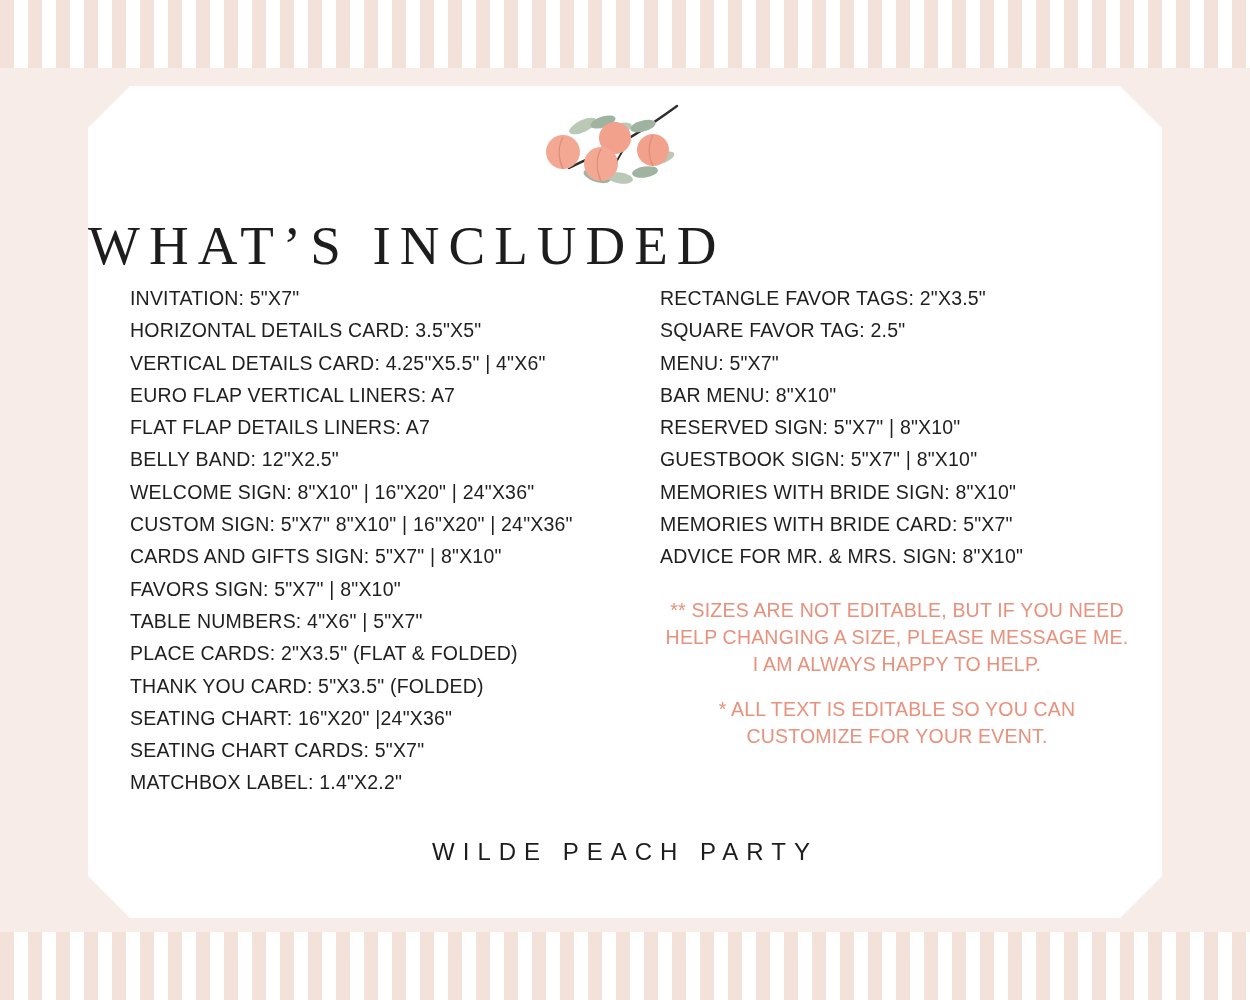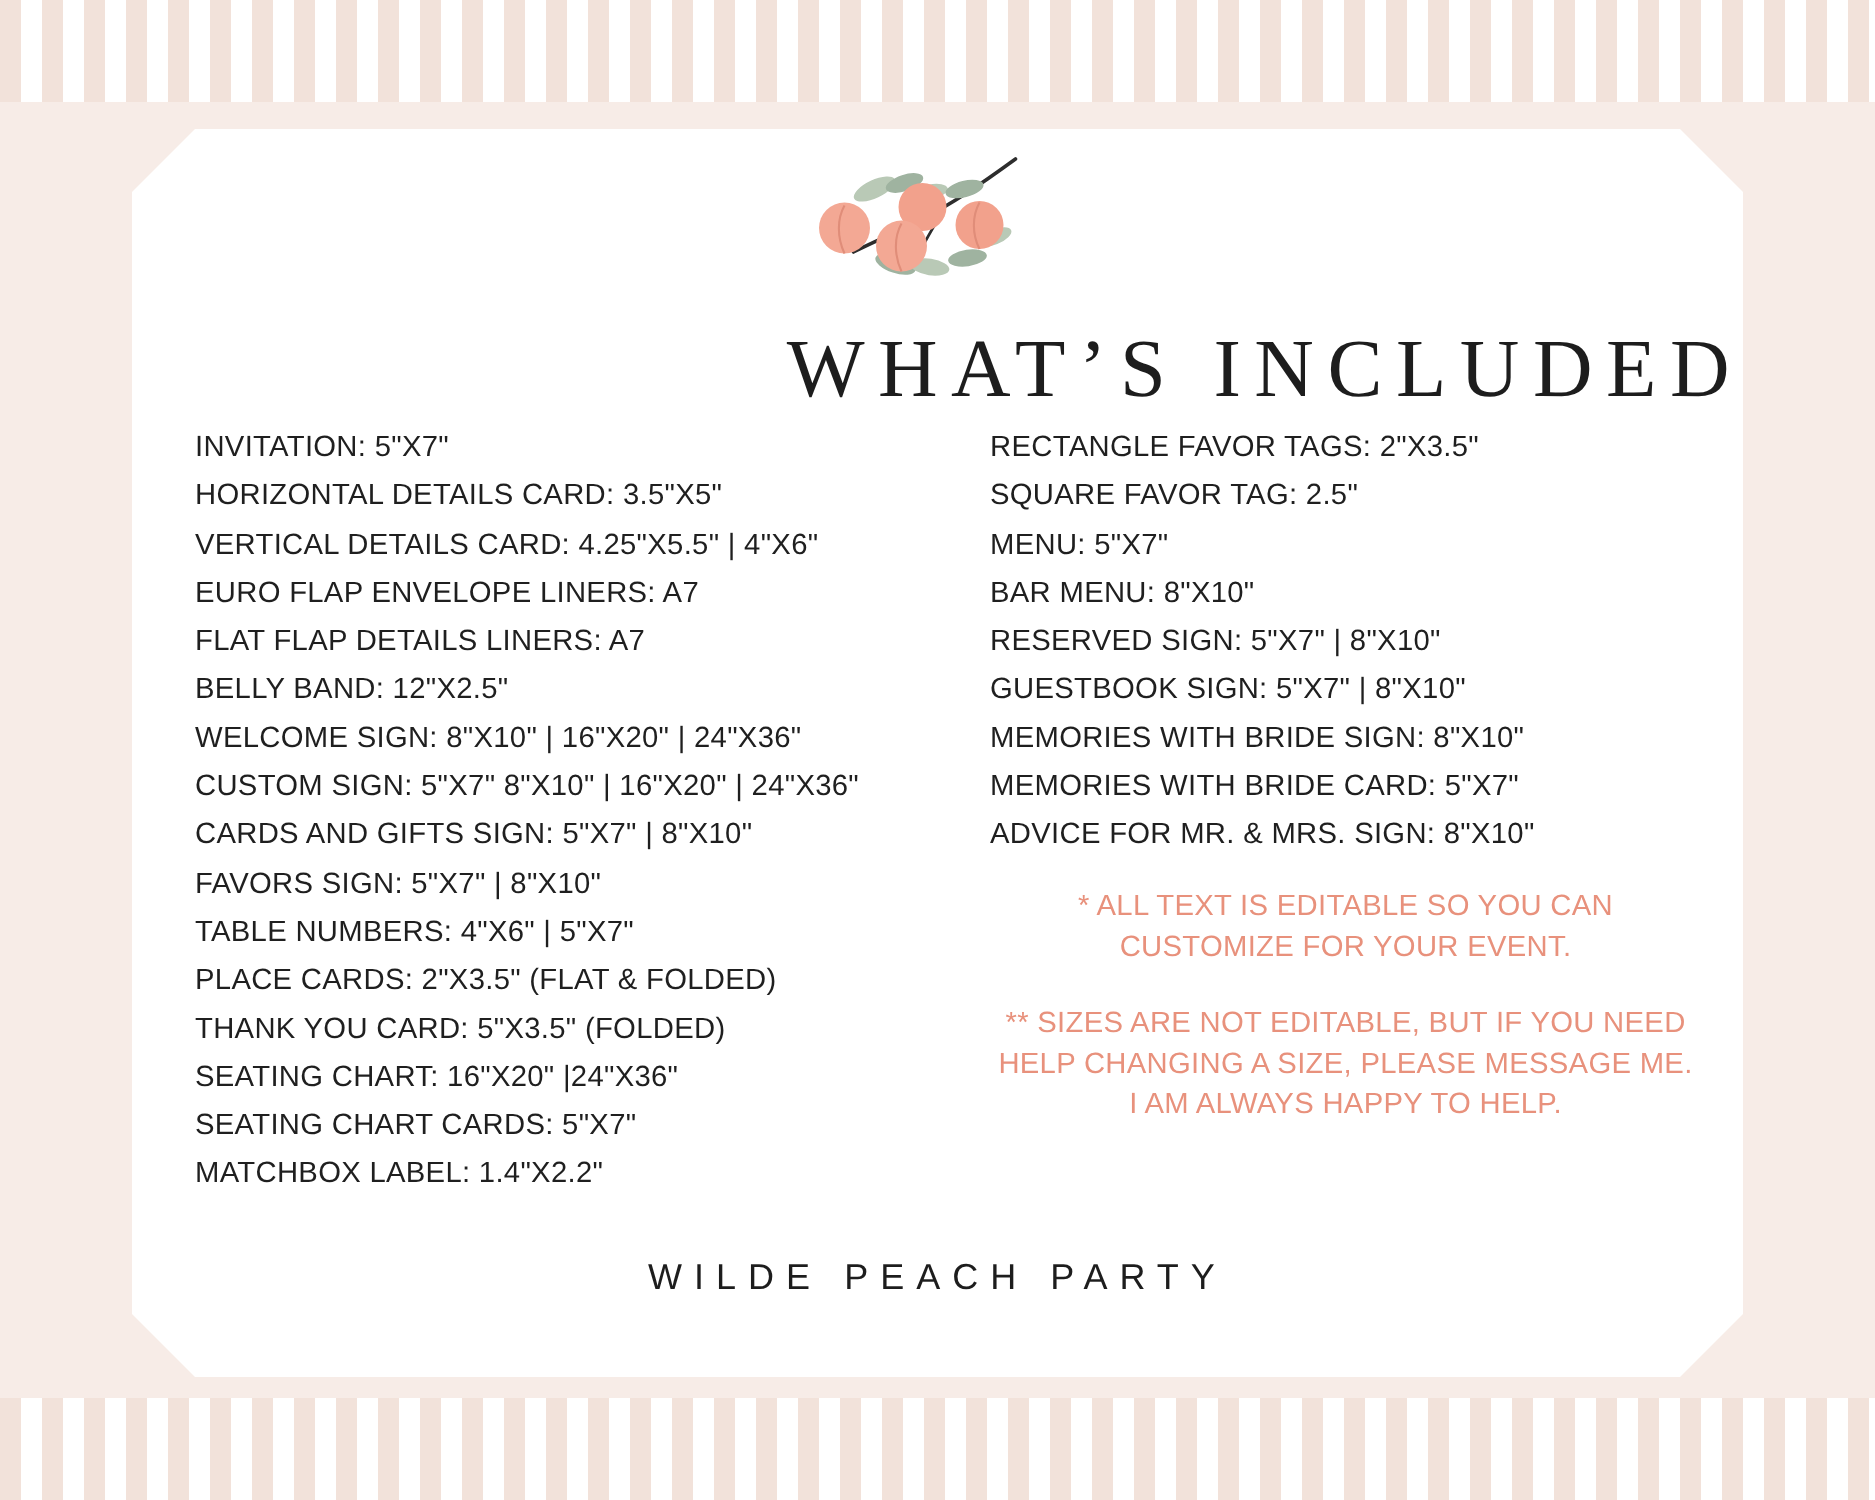--- a/index.html
+++ b/index.html
@@ -69,21 +69,21 @@
     transform: translateX(-50%);
     width: 200px;
     height: 120px;
   }
 
   .title {
     position: absolute;
     top: 128px;
     left: 0;
     width: 100%;
-    text-align: right;
+    text-align: left;
     font-family: "Liberation Serif", serif;
     font-size: 55px;
     letter-spacing: 9px;
     color: #1d1d1d;
     font-weight: 400;
     white-space: nowrap;
   }
 
   .columns {
     position: absolute;
@@ -173,21 +173,21 @@
     </svg>
 
     <div class="title">WHAT’S INCLUDED</div>
 
     <div class="columns">
 
       <div class="col col-left">
         <div class="item">INVITATION: 5"X7"</div>
         <div class="item">HORIZONTAL DETAILS CARD: 3.5"X5"</div>
         <div class="item">VERTICAL DETAILS CARD: 4.25"X5.5" | 4"X6"</div>
-        <div class="item">EURO FLAP ENVELOPE LINERS: A7</div>
+        <div class="item">EURO FLAP VERTICAL LINERS: A7</div>
         <div class="item">FLAT FLAP DETAILS LINERS: A7</div>
         <div class="item">BELLY BAND: 12"X2.5"</div>
         <div class="item">WELCOME SIGN: 8"X10" | 16"X20" | 24"X36"</div>
         <div class="item">CUSTOM SIGN: 5"X7" 8"X10" | 16"X20" | 24"X36"</div>
         <div class="item">CARDS AND GIFTS SIGN: 5"X7" | 8"X10"</div>
         <div class="item">FAVORS SIGN: 5"X7" | 8"X10"</div>
         <div class="item">TABLE NUMBERS: 4"X6" | 5"X7"</div>
         <div class="item">PLACE CARDS: 2"X3.5" (FLAT &amp; FOLDED)</div>
         <div class="item">THANK YOU CARD: 5"X3.5" (FOLDED)</div>
         <div class="item">SEATING CHART: 16"X20" |24"X36"</div>
@@ -199,23 +199,23 @@
         <div class="item">RECTANGLE FAVOR TAGS: 2"X3.5"</div>
         <div class="item">SQUARE FAVOR TAG: 2.5"</div>
         <div class="item">MENU: 5"X7"</div>
         <div class="item">BAR MENU: 8"X10"</div>
         <div class="item">RESERVED SIGN: 5"X7" | 8"X10"</div>
         <div class="item">GUESTBOOK SIGN: 5"X7" | 8"X10"</div>
         <div class="item">MEMORIES WITH BRIDE SIGN: 8"X10"</div>
         <div class="item">MEMORIES WITH BRIDE CARD: 5"X7"</div>
         <div class="item">ADVICE FOR MR. &amp; MRS. SIGN: 8"X10"</div>
 
-        <div class="note">* ALL TEXT IS EDITABLE SO YOU CAN CUSTOMIZE FOR YOUR EVENT.</div>
         <div class="note second" style="white-space: pre-line;">** SIZES ARE NOT EDITABLE, BUT IF YOU NEED HELP CHANGING A SIZE, PLEASE MESSAGE ME.
 I AM ALWAYS HAPPY TO HELP.</div>
+        <div class="note">* ALL TEXT IS EDITABLE SO YOU CAN CUSTOMIZE FOR YOUR EVENT.</div>
       </div>
 
     </div>
 
     <div class="footer">WILDE PEACH PARTY</div>
 
   </div>
 </div>
 
 </body></html>

